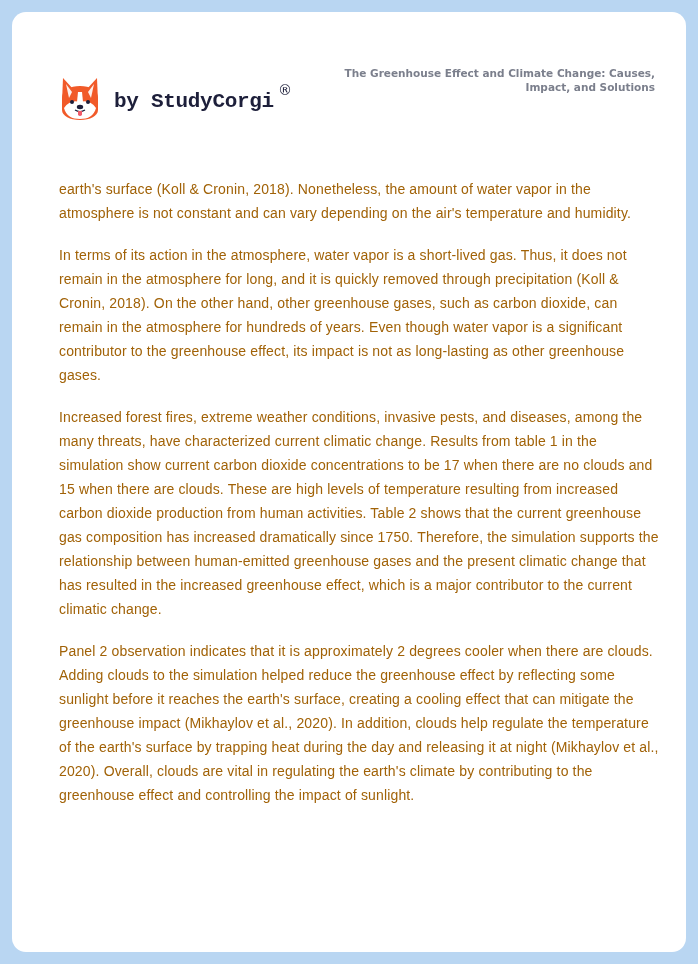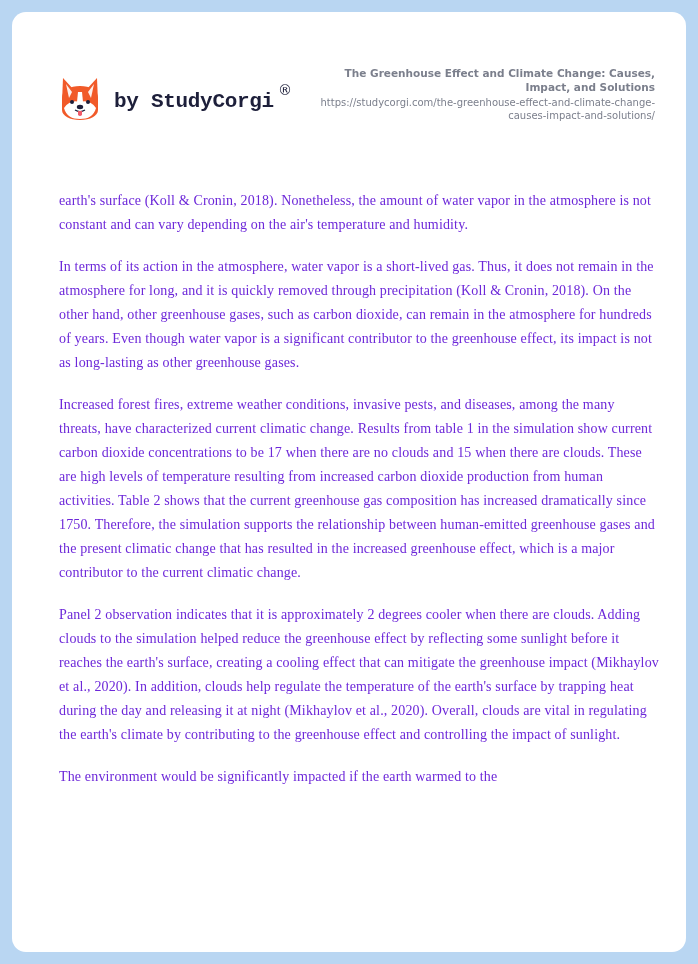--- a/index.html
+++ b/index.html
@@ -83,25 +83,25 @@
       color: #7b7f8c;
       margin: 2px 0 0 0;
     }
     .content {
       position: absolute;
       left: 47px;
       top: 165px;
       width: 600px;
     }
     .content p {
-      margin: 12px 0 18px 0;
-      font-family: Liberation Serif, serif;
+      margin: 0 0 18px 0;
+      font-family: Liberation Sans, sans-serif;
       font-size: 14px;
       line-height: 24px;
-      color: #6d28d9;
+      color: #a16207;
       letter-spacing: 0.15px;
     }
   </style>
 </head>
 <body>
 
 <div class="card">
   <div class="header">
     <div class="logo">
       <svg class="logo-icon" viewBox="0 0 40 44" xmlns="http://www.w3.org/2000/svg">
@@ -127,24 +127,22 @@
         <path d="M15 34 Q20 37 25 34" stroke="#1d1f3a" stroke-width="1.2" fill="none"></path>
 
         <path d="M18 35 L22 35 L22 39 Q20 41 18 39 Z" fill="#f15a6a"></path>
       </svg>
       <span class="logo-text">by StudyCorgi</span>
       <span class="logo-reg">®</span>
     </div>
 
     <div class="meta">
       <p class="meta-title">The Greenhouse Effect and Climate Change: Causes, Impact, and Solutions</p>
-      <p class="meta-url">https://studycorgi.com/the-greenhouse-effect-and-climate-change-causes-impact-and-solutions/</p>
     </div>
   </div>
 
   <div class="content">
     <p>earth's surface (Koll &amp; Cronin, 2018). Nonetheless, the amount of water vapor in the atmosphere is not constant and can vary depending on the air's temperature and humidity.</p>
     <p>In terms of its action in the atmosphere, water vapor is a short-lived gas. Thus, it does not remain in the atmosphere for long, and it is quickly removed through precipitation (Koll &amp; Cronin, 2018). On the other hand, other greenhouse gases, such as carbon dioxide, can remain in the atmosphere for hundreds of years. Even though water vapor is a significant contributor to the greenhouse effect, its impact is not as long-lasting as other greenhouse gases.</p>
     <p>Increased forest fires, extreme weather conditions, invasive pests, and diseases, among the many threats, have characterized current climatic change. Results from table 1 in the simulation show current carbon dioxide concentrations to be 17 when there are no clouds and 15 when there are clouds. These are high levels of temperature resulting from increased carbon dioxide production from human activities. Table 2 shows that the current greenhouse gas composition has increased dramatically since 1750. Therefore, the simulation supports the relationship between human-emitted greenhouse gases and the present climatic change that has resulted in the increased greenhouse effect, which is a major contributor to the current climatic change.</p>
     <p>Panel 2 observation indicates that it is approximately 2 degrees cooler when there are clouds. Adding clouds to the simulation helped reduce the greenhouse effect by reflecting some sunlight before it reaches the earth's surface, creating a cooling effect that can mitigate the greenhouse impact (Mikhaylov et al., 2020). In addition, clouds help regulate the temperature of the earth's surface by trapping heat during the day and releasing it at night (Mikhaylov et al., 2020). Overall, clouds are vital in regulating the earth's climate by contributing to the greenhouse effect and controlling the impact of sunlight.</p>
-    <p>The environment would be significantly impacted if the earth warmed to the</p>
   </div>
 </div>
 
 </body></html>

